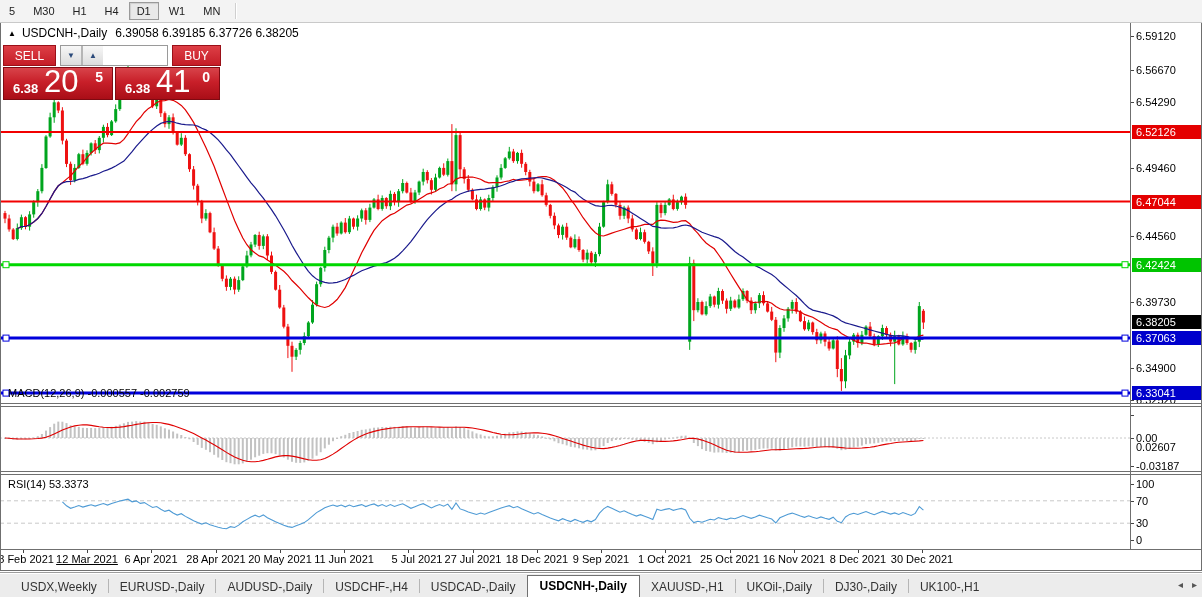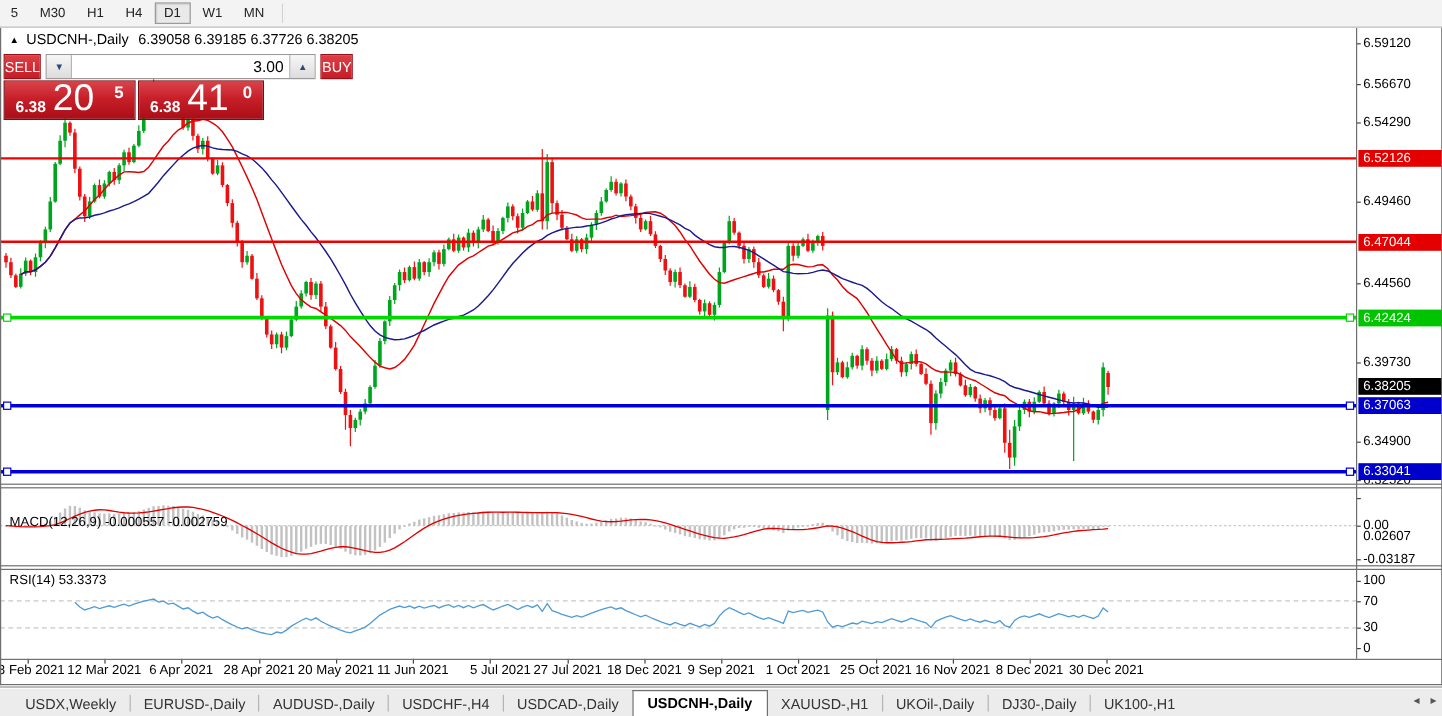--- a/index.html
+++ b/index.html
@@ -817,21 +817,21 @@
       <div class="axis-tick" style="top: 534px;">0</div>
       <div class="price-flag" style="top: 125px; background: rgb(228, 0, 0);">6.52126</div>
       <div class="price-flag" style="top: 195px; background: rgb(228, 0, 0);">6.47044</div>
       <div class="price-flag" style="top: 258px; background: rgb(0, 196, 0);">6.42424</div>
       <div class="price-flag" style="top: 331px; background: rgb(0, 0, 204);">6.37063</div>
       <div class="price-flag" style="top: 386px; background: rgb(0, 0, 204);">6.33041</div>
       <div class="price-flag" style="top: 315px; background: rgb(0, 0, 0);">6.38205</div>
       <div class="date-dash" style="left: 23px;"></div>
       <div class="date-label" style="left: 23px;">18 Feb 2021</div>
       <div class="date-dash" style="left: 87px;"></div>
-      <div class="date-label" style="left: 87px;">12 Mar 2021</div>
+      <div class="date-label" style="left: 87px; text-decoration: underline;">12 Mar 2021</div>
       <div class="date-dash" style="left: 151px;"></div>
       <div class="date-label" style="left: 151px;">6 Apr 2021</div>
       <div class="date-dash" style="left: 216px;"></div>
       <div class="date-label" style="left: 216px;">28 Apr 2021</div>
       <div class="date-dash" style="left: 280px;"></div>
       <div class="date-label" style="left: 280px; text-align: center;">20 May 2021</div>
       <div class="date-dash" style="left: 344px;"></div>
       <div class="date-label" style="left: 344px;">11 Jun 2021</div>
       <div class="date-dash" style="left: 408px;"></div>
       <div class="date-label" style="left: 417px;">5 Jul 2021</div>
@@ -855,40 +855,39 @@
 
   <div class="chart-title">
     <span class="tri">▲</span><span>USDCNH-,Daily</span><span class="num">6.39058 6.39185 6.37726 6.38205</span>
   </div>
 
   <div class="trade">
     <div class="trade-row1">
       <div class="btn-red sell">SELL</div>
       <div class="volbox">
         <div class="spin dn">▼</div>
-        <input class="volinput" value="3.00" style="">
         <div class="spin up">▲</div>
       </div>
       <div class="btn-red buy">BUY</div>
     </div>
     <div class="trade-row2">
       <div class="quote bid">
         <span class="pfx">6.38</span>
         <span class="big">20</span>
         <span class="sup">5</span>
       </div>
       <div class="quote ask">
         <span class="pfx">6.38</span>
         <span class="big">41</span>
         <span class="sup">0</span>
       </div>
     </div>
   </div>
 
-  <div class="ind-label" style="top:429px">MACD(12,26,9) -0.000557 -0.002759</div>
+  <div class="ind-label" style="top:387px">MACD(12,26,9) -0.000557 -0.002759</div>
   <div class="ind-label" style="top:478px">RSI(14) 53.3373</div>
 
   <div class="win-border" style="left:0;top:22px;width:1202px;height:1px"></div>
   <div class="win-border" style="left:0;top:22px;width:1px;height:549px"></div>
   <div class="win-border" style="left:1201px;top:22px;width:1px;height:549px"></div>
   <div class="win-border" style="left:0;top:403px;width:1202px;height:1px"></div>
   <div class="win-border" style="left:0;top:406px;width:1202px;height:1px"></div>
   <div class="win-border" style="left:0;top:471px;width:1202px;height:1px"></div>
   <div class="win-border" style="left:0;top:474px;width:1202px;height:1px"></div>
   <div class="win-border" style="left:0;top:549px;width:1202px;height:1px"></div>

